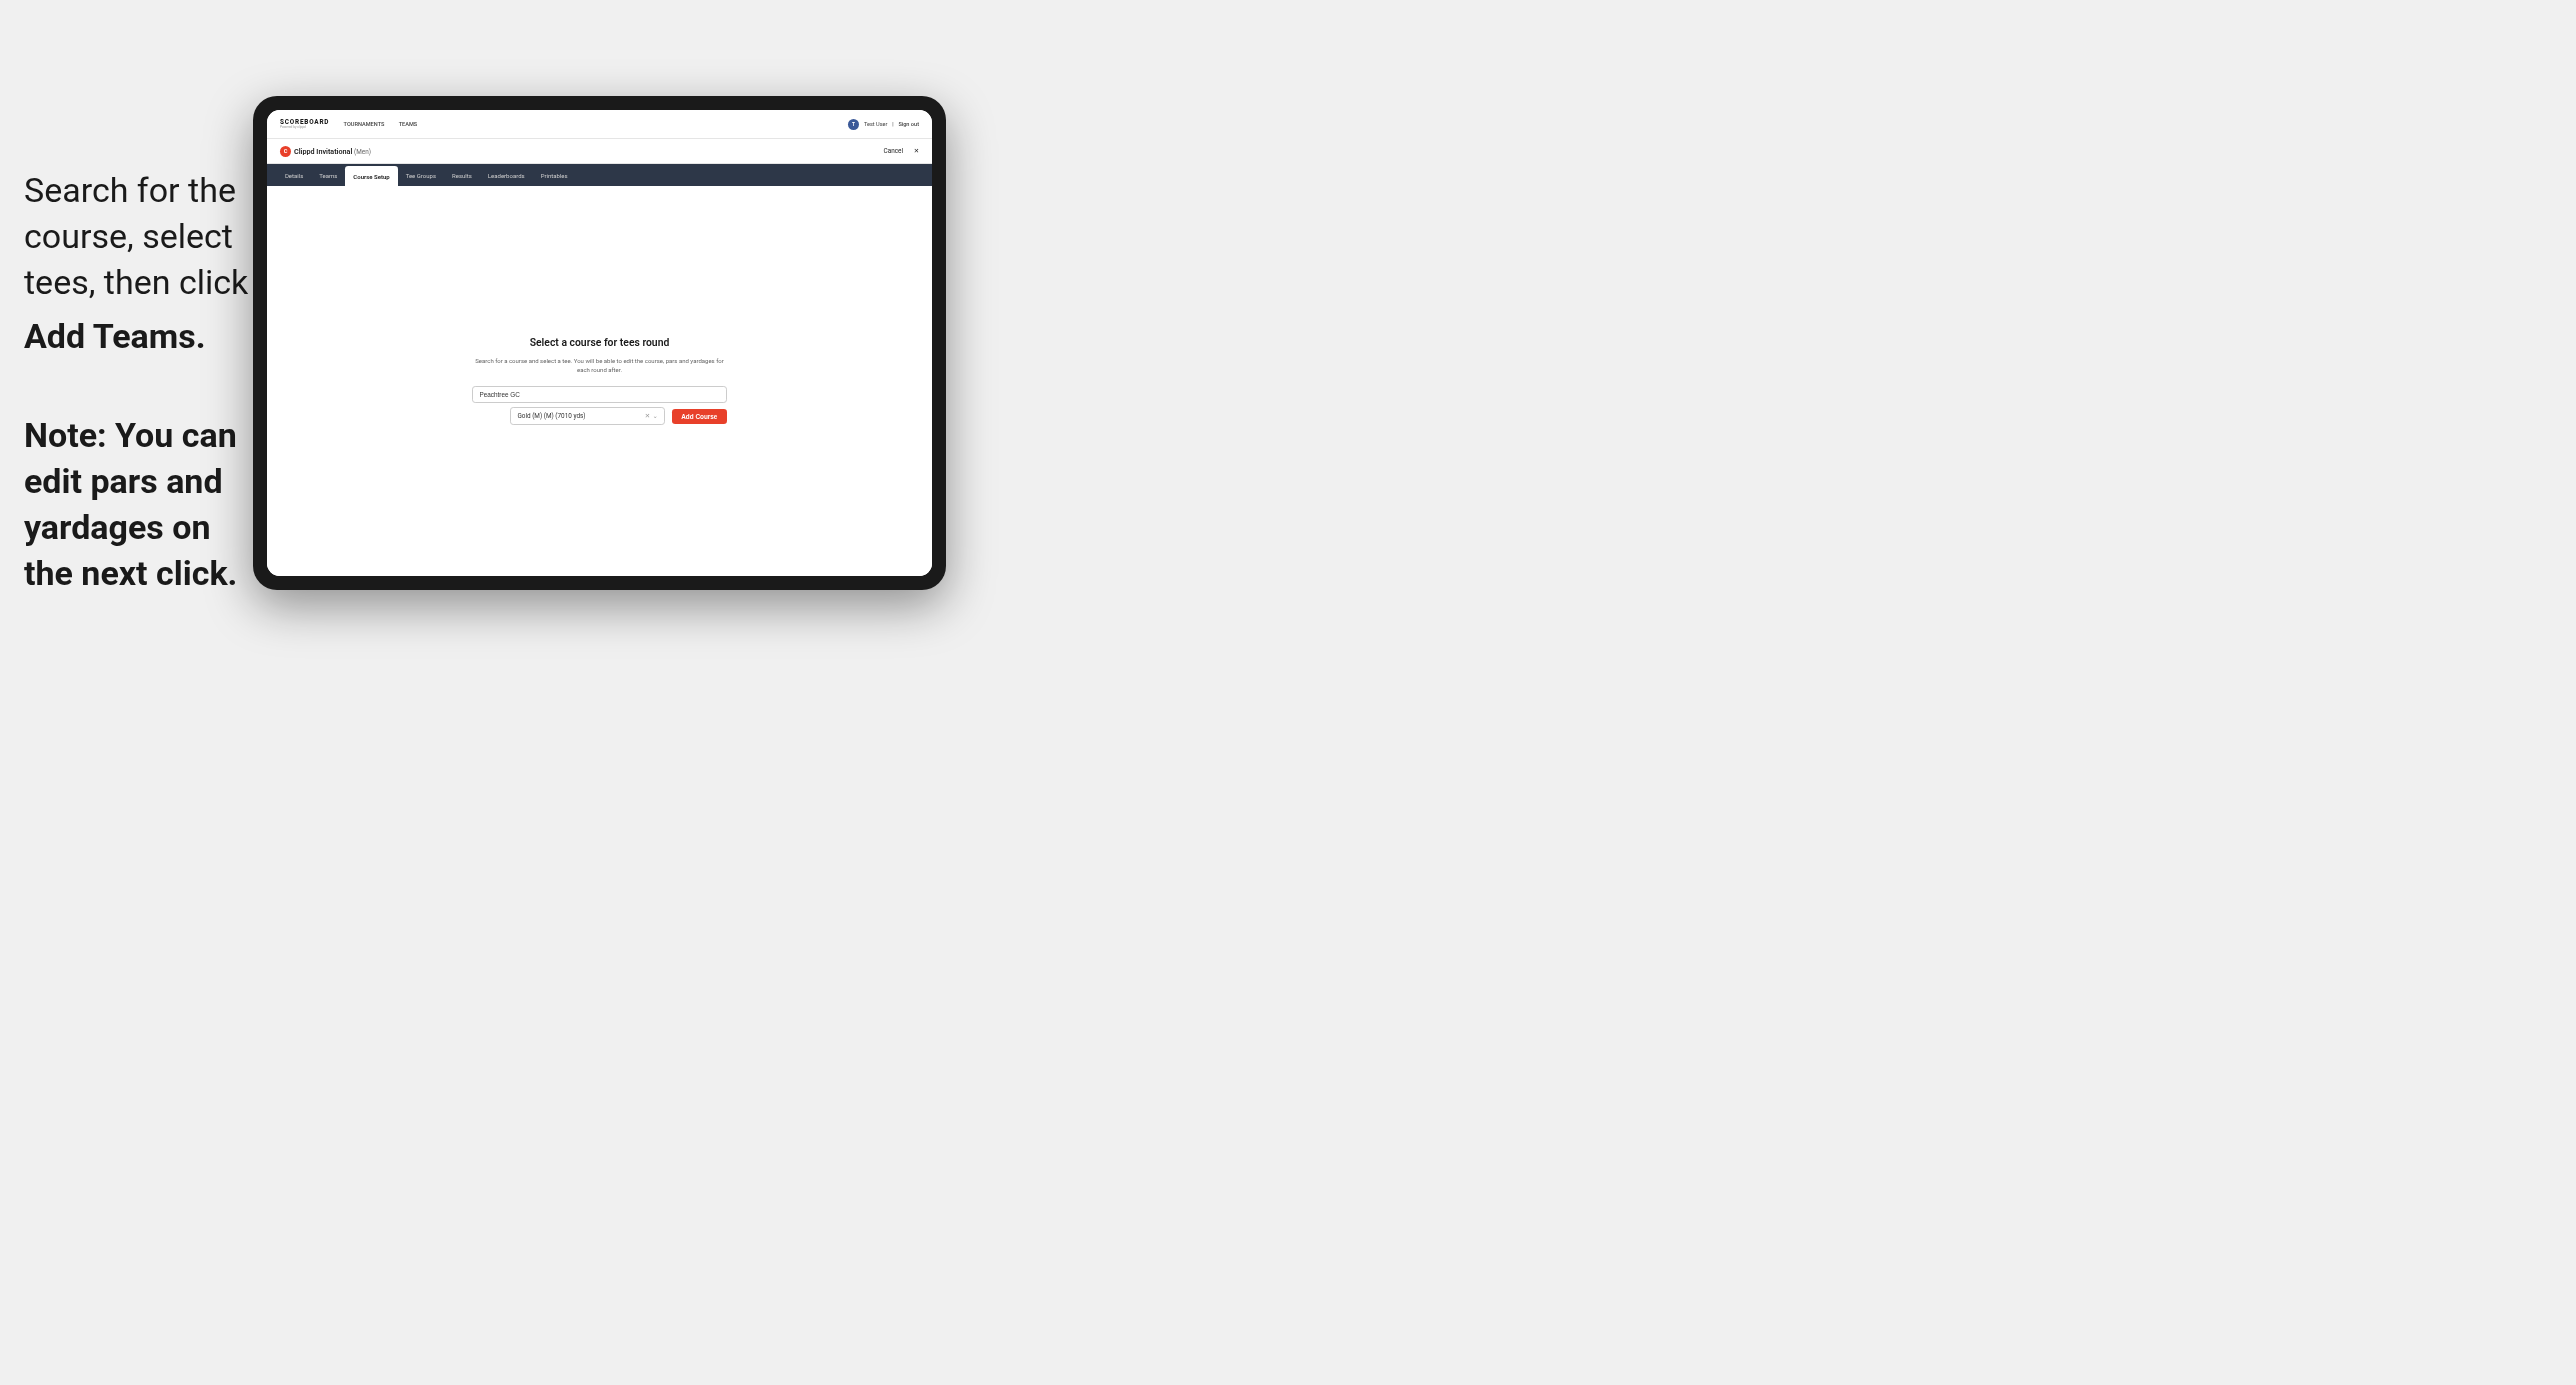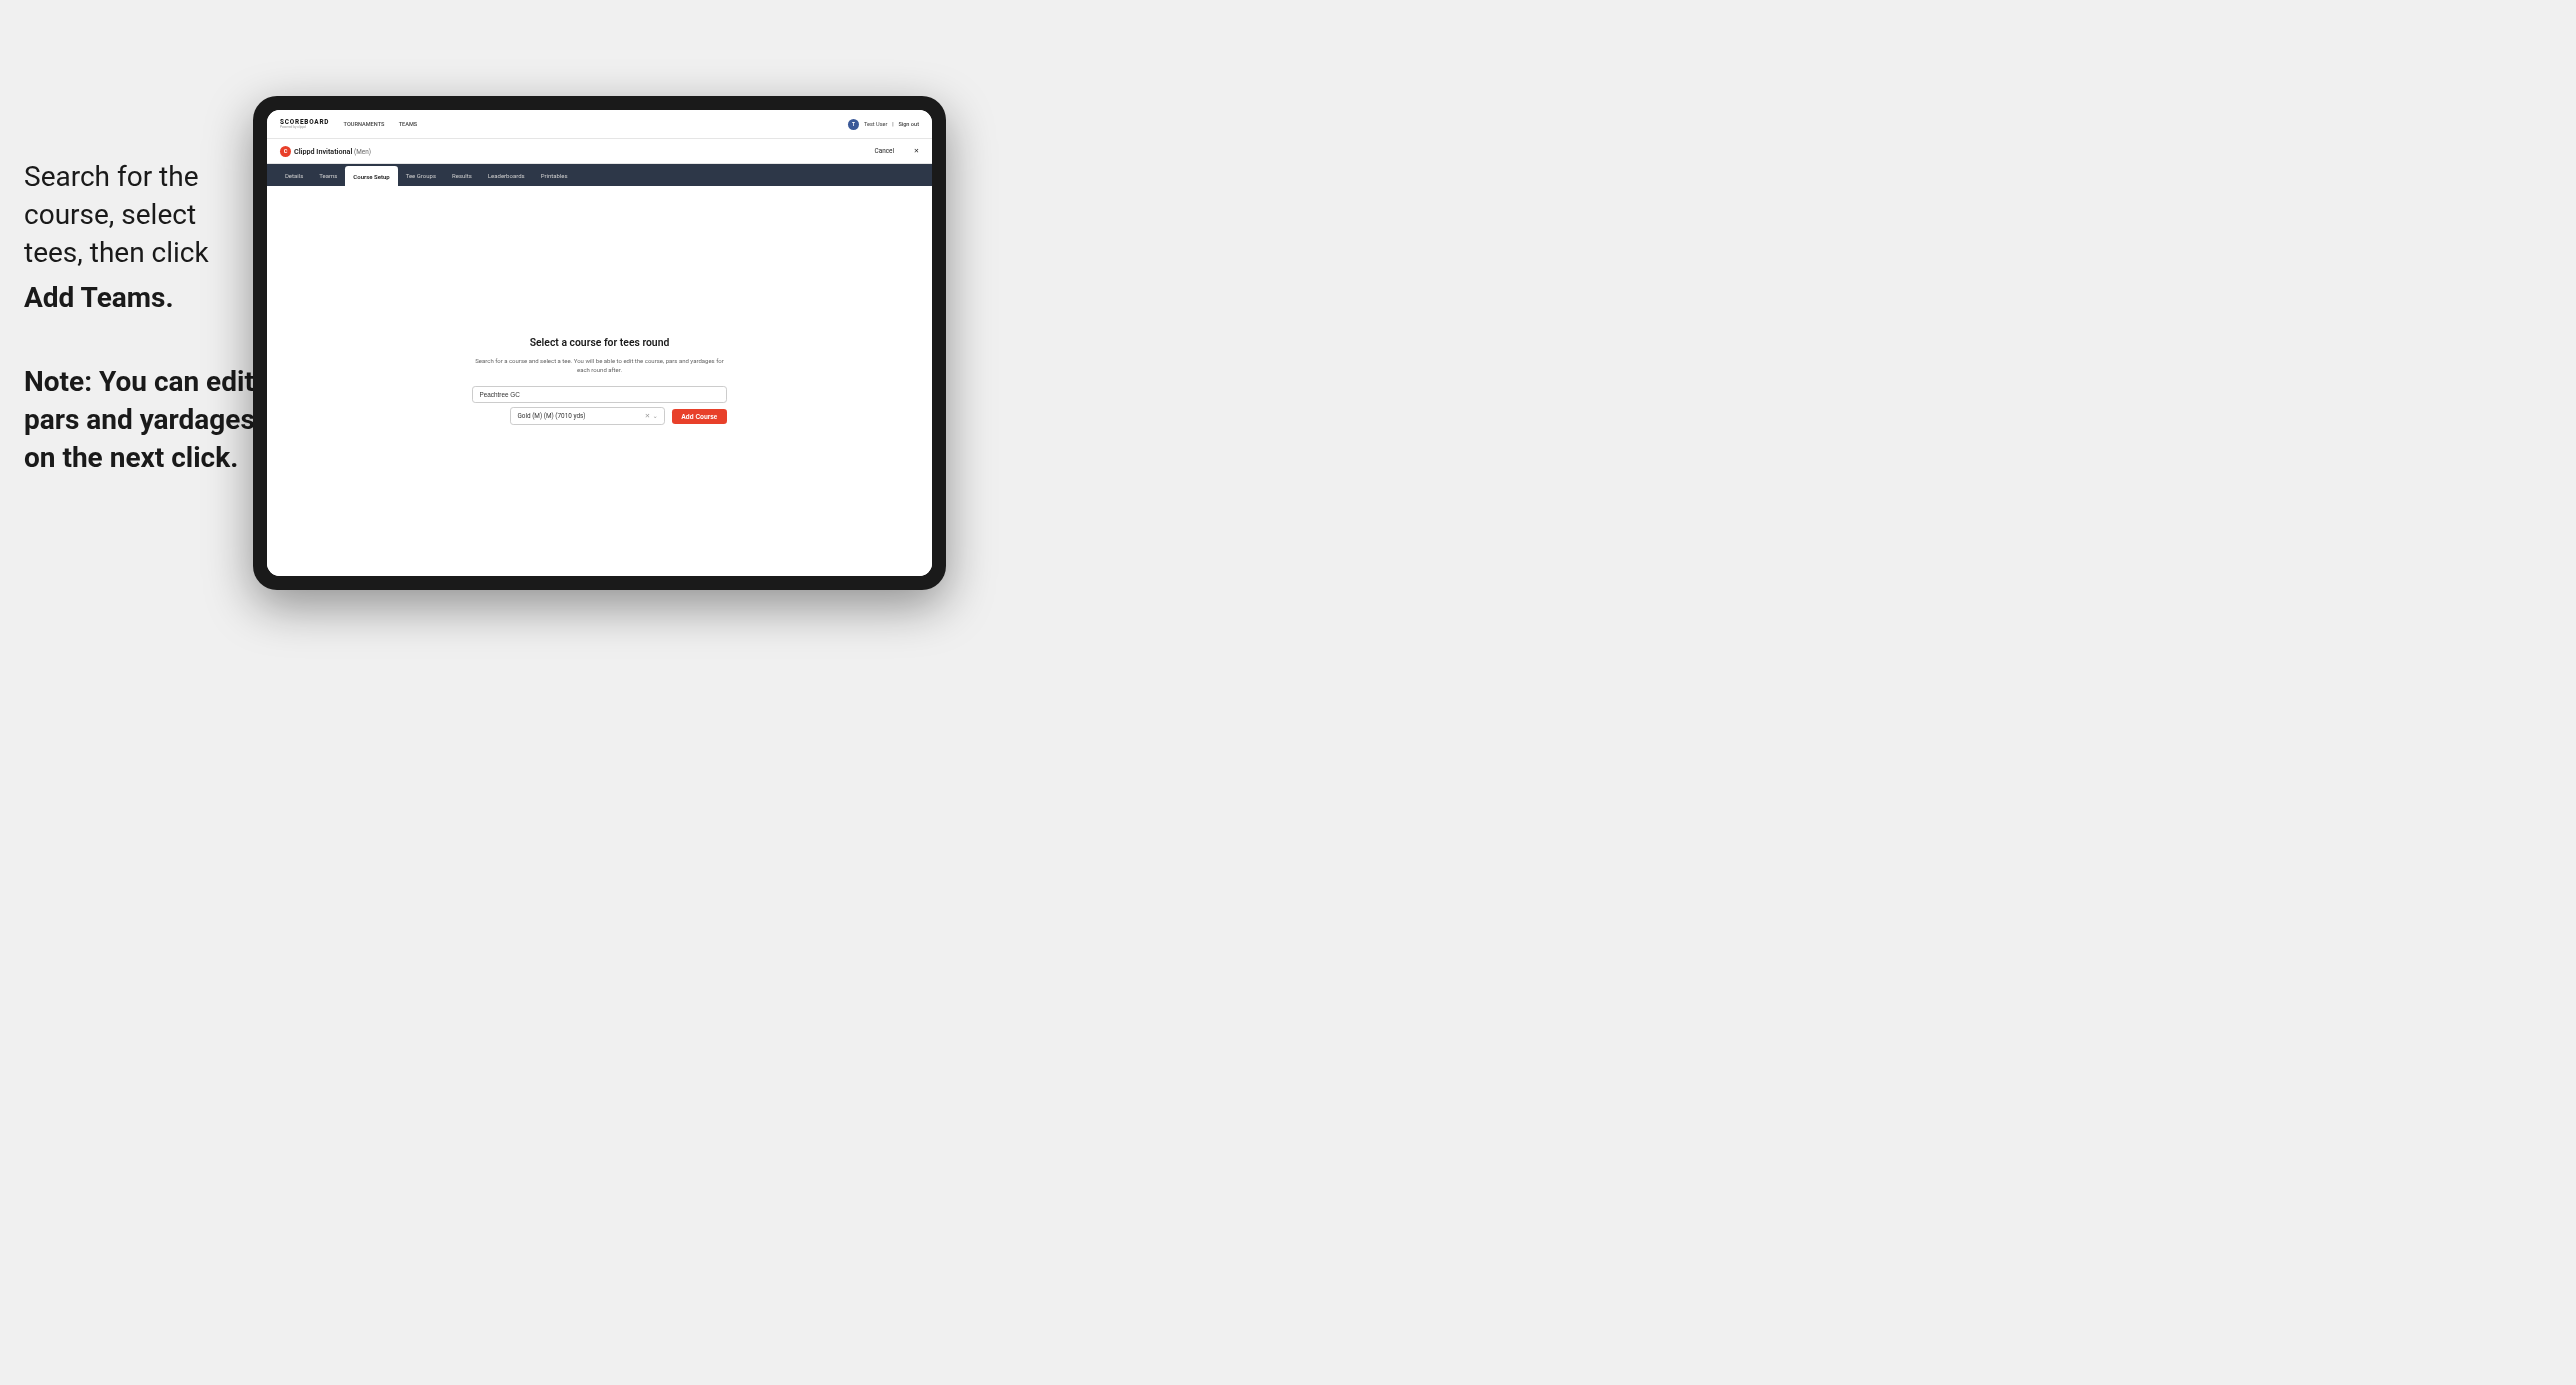--- a/index.html
+++ b/index.html
@@ -9,23 +9,23 @@
       width: 2576px;
       height: 1386px;
       overflow: hidden;
       position: relative;
     }
 
     
     .annotation {
       position: absolute;
       left: 24px;
-      top: 158px;
+      top: 168px;
       width: 231px;
-      font-size: 28px;
+      font-size: 34px;
       line-height: 1.35;
       color: #1a1a1a;
     }
     .annotation p { margin-bottom: 8px; }
     .annotation .bold { font-weight: 700; }
 
     
     .arrow-container {
       position: absolute;
       left: 215px;
@@ -163,21 +163,21 @@
       font-weight: 400;
       color: #666;
       font-size: 6.4px;
     }
 
     .cancel-btn {
       font-size: 6.4px;
       color: #444;
       cursor: pointer;
     }
-    .cancel-btn span { margin-left: 18px; color: #1a1a1a; }
+    .cancel-btn span { margin-left: 9px; color: #1a1a1a; }
 
     
     .tab-bar {
       background: #2d3748;
       display: flex;
       align-items: center;
       padding: 0 9.6px;
       height: 22px;
       flex-shrink: 0;
     }

